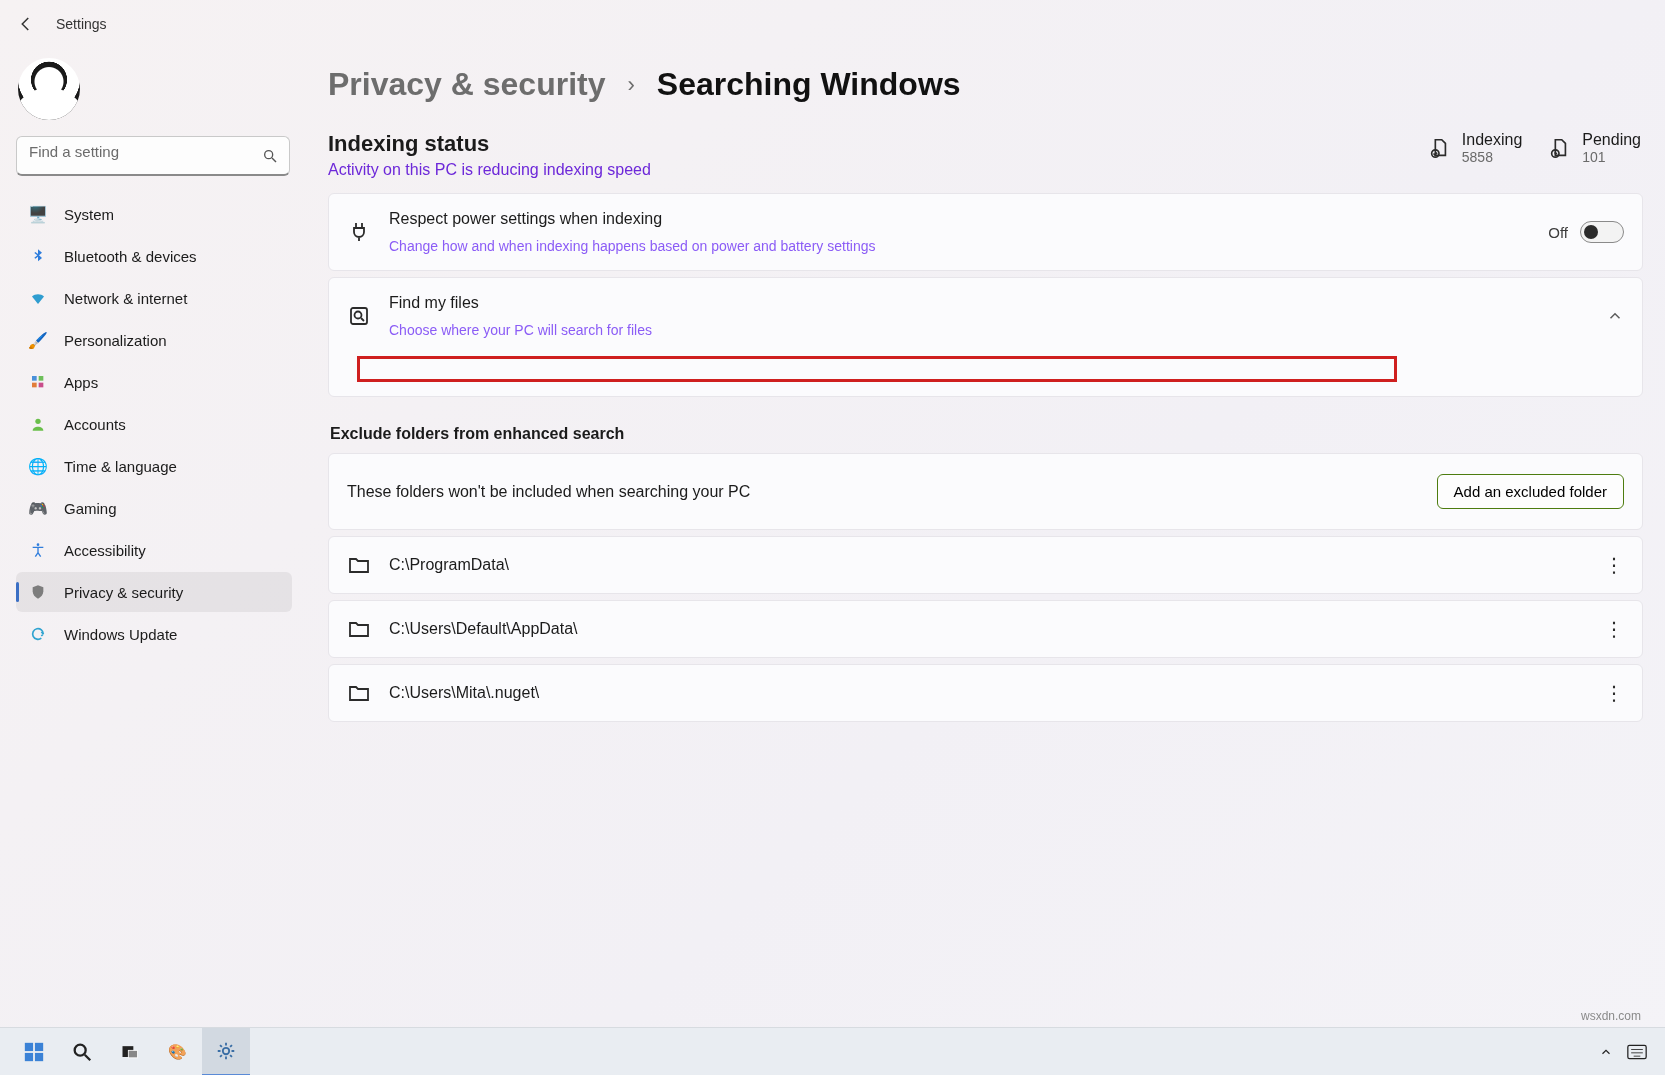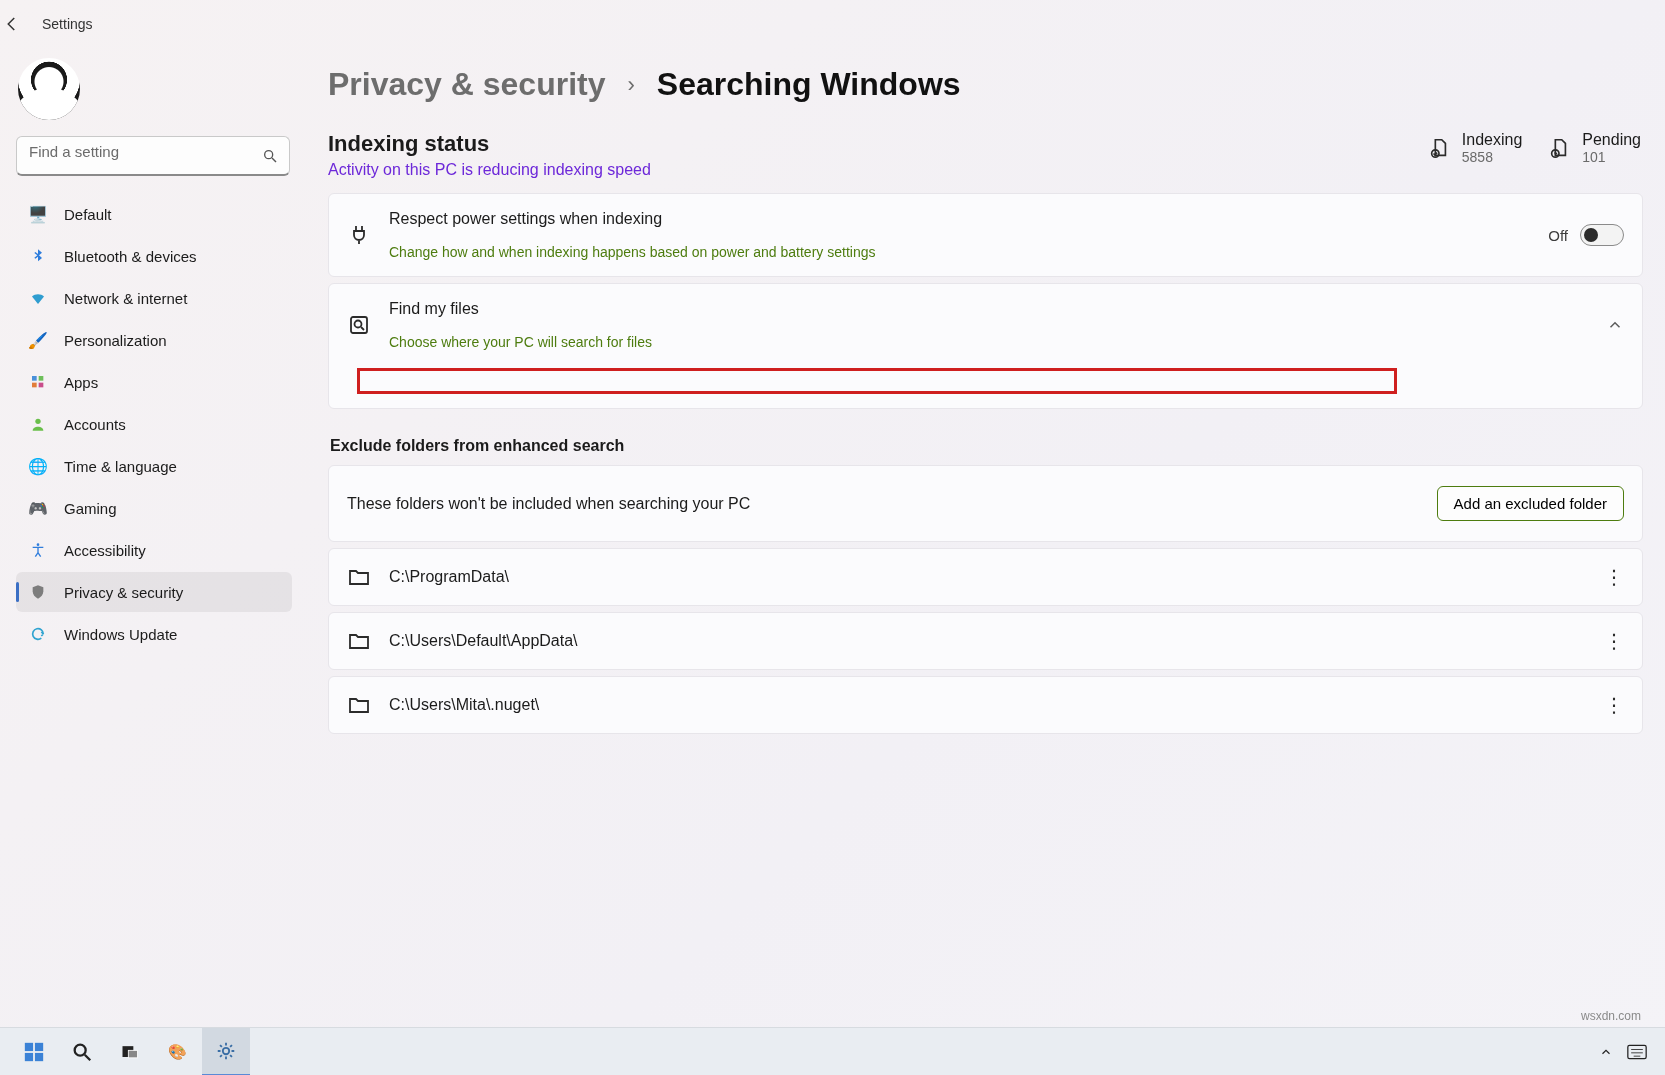--- a/index.html
+++ b/index.html
@@ -10,20 +10,21 @@
     height: 1075px;
     overflow: hidden;
     position: relative;
     font-size: 15px;
     color: #1b1b1b;
   }
   .titlebar {
     display: flex;
     align-items: center;
     height: 48px;
+    padding-left: 14px;
   }
   .titlebar .back {
     width: 24px; height: 24px; display:flex; align-items:center; justify-content:center;
     color:#333;
   }
   .titlebar .app-title { margin-left: 18px; font-size: 14px; color:#333; }
   .layout {
     display: flex;
     height: calc(100% - 48px - 48px);
   }
@@ -117,21 +118,21 @@
     margin-bottom:6px;
   }
   .row{
     display:flex; align-items:center;
     padding: 16px 18px;
     gap: 18px;
   }
   .row .ico{ width:24px; height:24px; color:#2b2b2b; flex-shrink:0;}
   .row .txt{ flex:1; }
   .row .title{ font-size:16px; font-weight:400; color:#1b1b1b; }
-  .row .desc{ font-size:14px; color:#4d7c0f; margin-top:16px;}
+  .row .desc{ font-size:14px; color:#8b5cf6; margin-top:10px;}
   .toggle-wrap{ display:flex; align-items:center; gap:12px;}
   .toggle-label{ font-size:15px; color:#3c3c3c;}
   .toggle{
     width:44px; height:22px; border-radius:11px;
     border:1px solid #8a8a8a; background:#f3f3f3; position:relative;
   }
   .toggle::after{
     content:""; position:absolute; left:3px; top:50%; transform:translateY(-50%);
     width:14px; height:14px; border-radius:50%; background:#2b2b2b;
   }
@@ -195,21 +196,21 @@
     <div class="search-wrap">
       <input class="search-input" type="text" placeholder="Find a setting" style="">
       <svg class="search-icon" viewBox="0 0 24 24">
           <circle cx="10" cy="10" r="6" fill="none" stroke="currentColor" stroke-width="2"></circle>
           <line x1="15" y1="15" x2="21" y2="21" stroke="currentColor" stroke-width="2"></line>
         </svg>
     </div>
     <nav class="nav">
       <div class="nav-item">
         <span class="nav-ico">🖥️</span>
-        <span class="nav-label">Default</span>
+        <span class="nav-label">System</span>
       </div>
       <div class="nav-item">
         <span class="nav-ico" style="color:#2f7ddc">
           <svg viewBox="0 0 24 24" width="16" height="16">
               <path fill="currentColor" d="M12 2l6 5-4.5 4 4.5 4-6 5V13l-4 3-1.5-1.5L11 11 6.5 7.5 8 6l4 3V2z"></path>
             </svg>
         </span>
         <span class="nav-label">Bluetooth &amp; devices</span>
       </div>
       <div class="nav-item">

